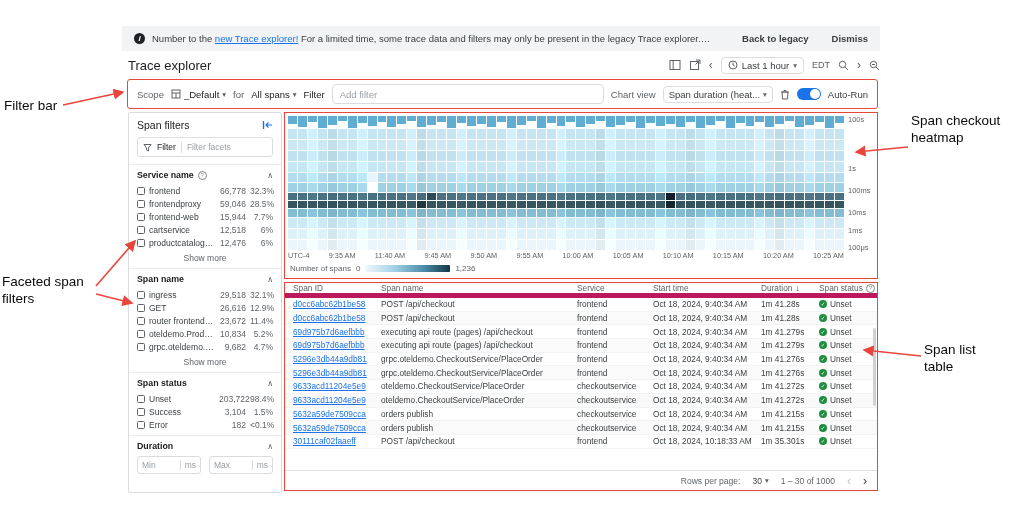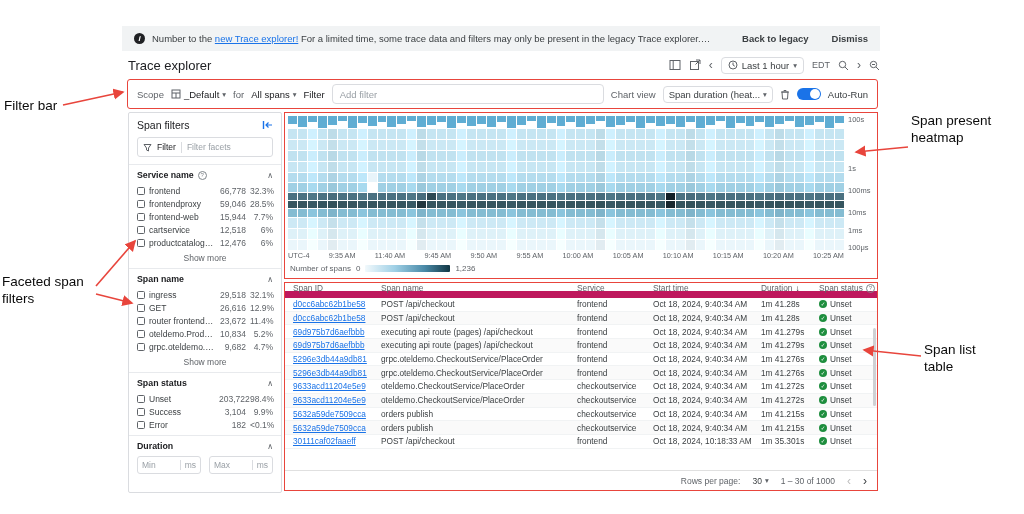--- a/index.html
+++ b/index.html
@@ -92,21 +92,21 @@
     background:linear-gradient(to right,#f2f9fc,#9fd0e6 35%,#4a8aa8 70%,#123744 100%); }
 
   
   .table-box { left:284px; top:282px; width:594px; height:209px; border:1.5px solid #e8453c;
     background:#fff; display:flex; flex-direction:column; font-size:8.5px; }
   .tabs { display:flex; align-items:center; height:20px; border-bottom:1px solid #e0e0e0; padding:0 8px;
     gap:14px; flex:0 0 auto; }
   .tab { height:100%; display:flex; align-items:center; padding:0 4px; color:#5f6368; cursor:pointer; font-size:9px; }
   .tab.active { color:#1a73e8; font-weight:bold; box-shadow:inset 0 -2.5px 0 #1a73e8; }
   .tgrid { display:grid; grid-template-columns:88px 196px 76px 108px 58px 1fr; align-items:center; padding-left:8px; }
-  .thead { height:15px; color:#5f6368; border-bottom:7px solid #be185d; flex:0 0 auto; font-size:8.3px; }
+  .thead { height:15px; color:#5f6368; border-bottom:5px solid #be185d; flex:0 0 auto; font-size:8.3px; }
   .thead span { display:flex; align-items:center; gap:3px; }
   .sort-arrow { color:#202124; font-weight:bold; }
   .tbody { flex:1; overflow:hidden; position:relative; }
   .trow { height:13.7px; color:#3c4043; border-bottom:1px solid #f1f3f4; cursor:pointer; }
   .trow.alt { background:#fafafa; }
   .trow .c { overflow:hidden; white-space:nowrap; text-overflow:ellipsis; padding-right:6px; font-size:8.3px; }
   .trow .c0 { color:#1a73e8; text-decoration:underline; cursor:pointer; }
   .okdot { width:8px; height:8px; background:#1e8e3e; border-radius:50%; color:#fff; font-size:5.5px;
     display:inline-flex; align-items:center; justify-content:center; margin-right:3px; flex:0 0 auto; }
   .statuscell { display:flex; align-items:center; }
@@ -327,21 +327,21 @@
         <div class="facet-item">
           <span class="cb"></span>
           <span class="fl">Unset</span>
           <span class="fc">203,722</span>
           <span class="fp">98.4%</span>
         </div>
         <div class="facet-item">
           <span class="cb"></span>
           <span class="fl">Success</span>
           <span class="fc">3,104</span>
-          <span class="fp">9.9%</span>
+          <span class="fp">1.5%</span>
         </div>
         <div class="facet-item">
           <span class="cb"></span>
           <span class="fl">Error</span>
           <span class="fc">182</span>
           <span class="fp">&lt;0.1%</span>
         </div>
       </div>
   </div>
 
@@ -1398,21 +1398,21 @@
 </div>
 
 <div class="ann" id="ann-filter-bar">
   <div>Filter bar</div>
 </div>
 <div class="ann" id="ann-faceted">
   <div>Faceted span</div>
   <div>filters</div>
 </div>
 <div class="ann" id="ann-heatmap">
-  <div>Span present</div>
+  <div>Span checkout</div>
   <div>heatmap</div>
 </div>
 <div class="ann" id="ann-table">
   <div>Span list</div>
   <div>table</div>
 </div>
 
 <svg class="arrows" width="1024" height="514">
   <defs>
     <marker id="ah" markerWidth="8" markerHeight="8" refX="6" refY="3.5" orient="auto">

